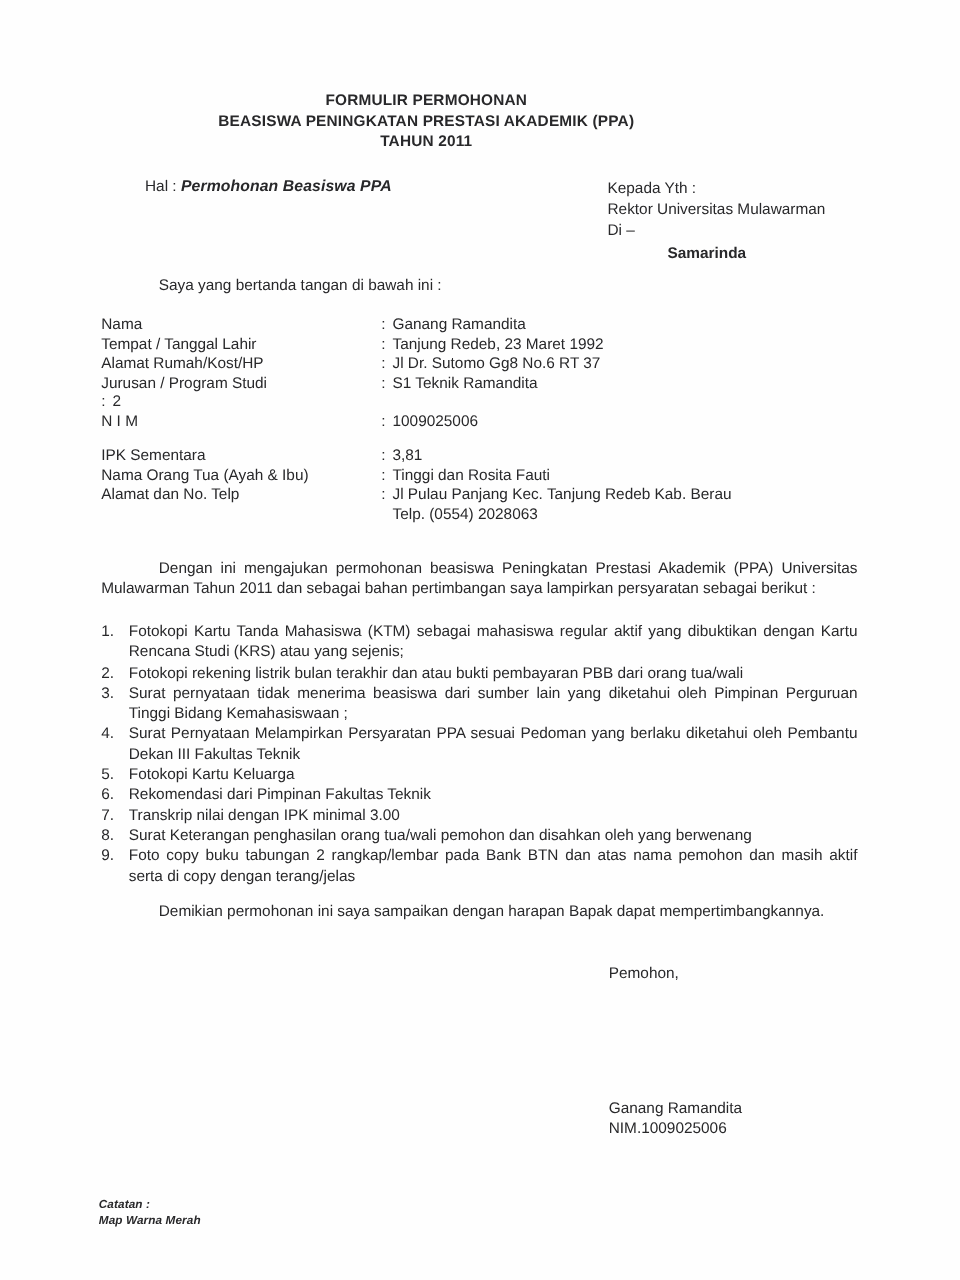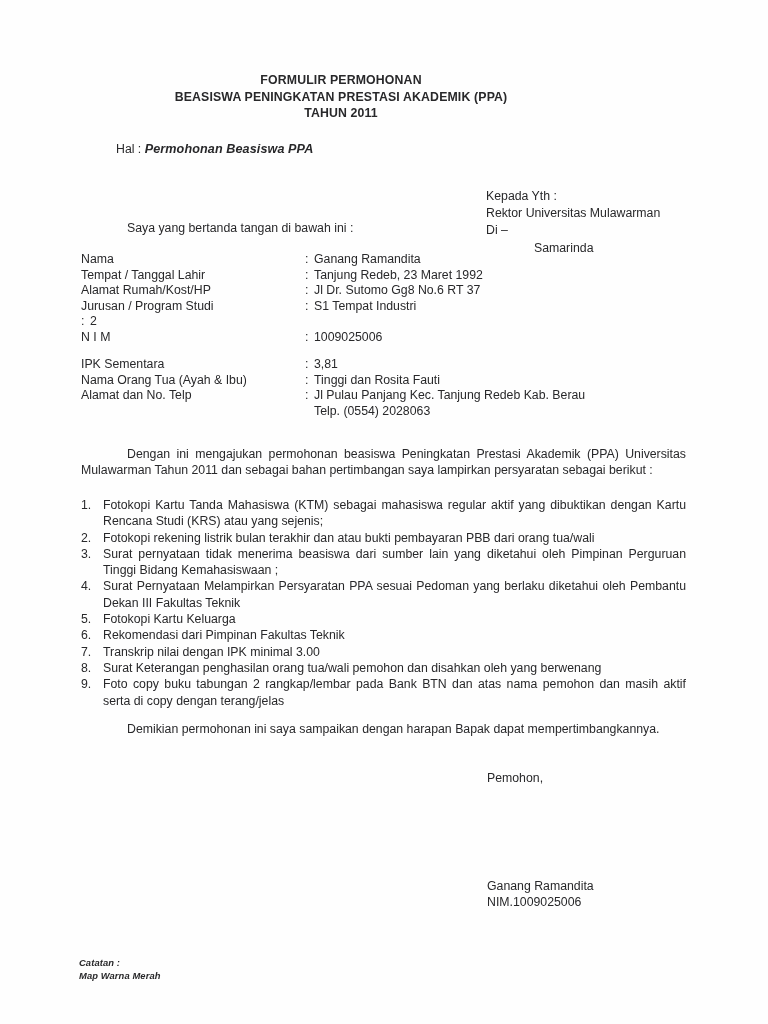--- a/index.html
+++ b/index.html
@@ -52,23 +52,22 @@
     font-size: 12.6px;
     letter-spacing: 0.1px;
   }
 
   .addressee {
     position: absolute;
     left: 486px;
     top: 142px;
     font-size: 12.3px;
     line-height: 17.2px;
-    margin-top: 46px;
-  }
-  .addressee .indent { padding-left: 48px; }
+  }
+  .addressee .indent { padding-left: 48px; font-weight: bold; }
 
   
   .intro-line {
     position: absolute;
     left: 127px;
     top: 221px;
     font-size: 12.3px;
   }
 
   
@@ -195,21 +194,21 @@
       <span class="fval">Tanjung Redeb, 23 Maret 1992</span>
     </div>
     <div class="frow">
       <span class="fkey">Alamat Rumah/Kost/HP</span>
       <span class="fcolon">:</span>
       <span class="fval">Jl Dr. Sutomo Gg8 No.6 RT 37</span>
     </div>
     <div class="frow">
       <span class="fkey">Jurusan / Program Studi</span>
       <span class="fcolon">:</span>
-      <span class="fval">S1 Tempat Industri</span>
+      <span class="fval">S1 Teknik Ramandita</span>
     </div>
     <div class="frow">
       <span class="fcolon">:</span>
       <span class="fval">2</span>
     </div>
     <div class="frow">
       <span class="fkey">N I M</span>
       <span class="fcolon">:</span>
       <span class="fval">1009025006</span>
     </div>

